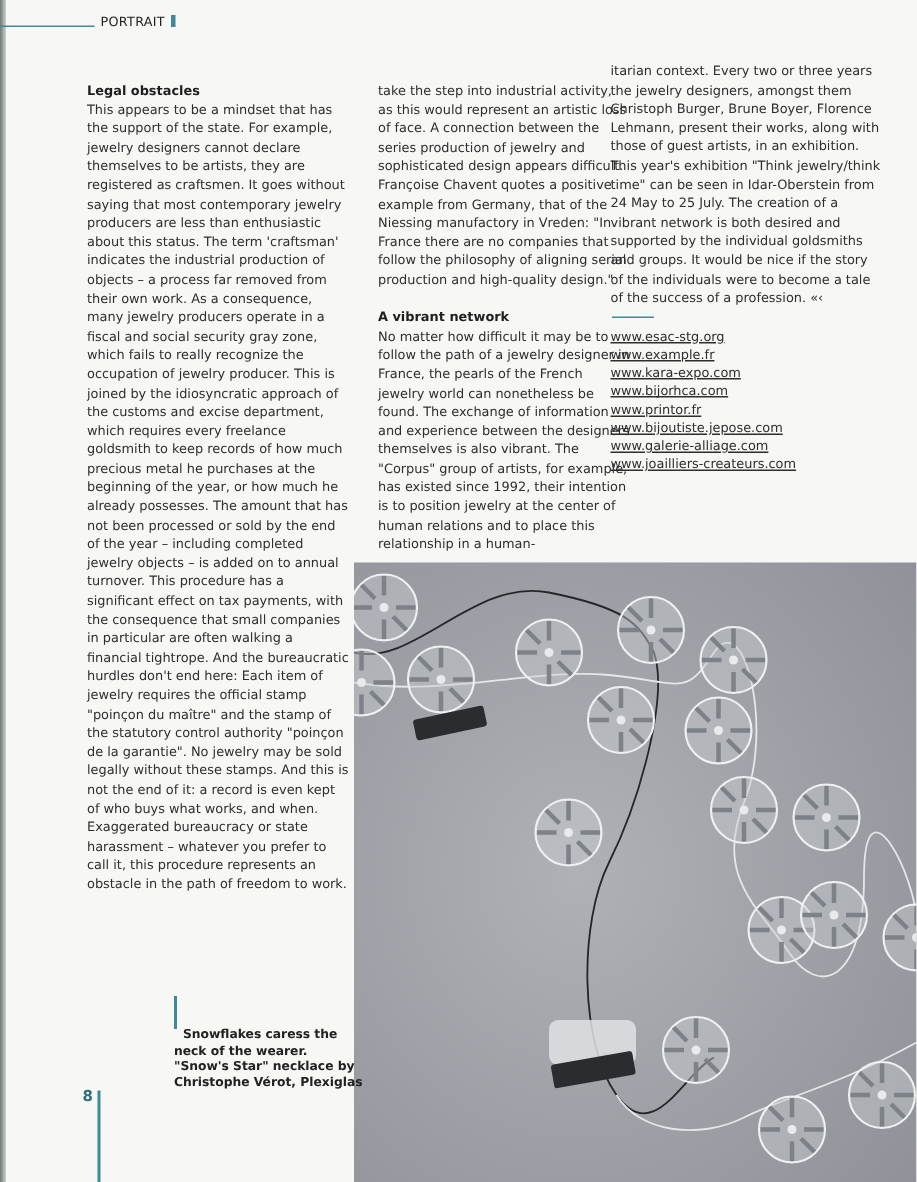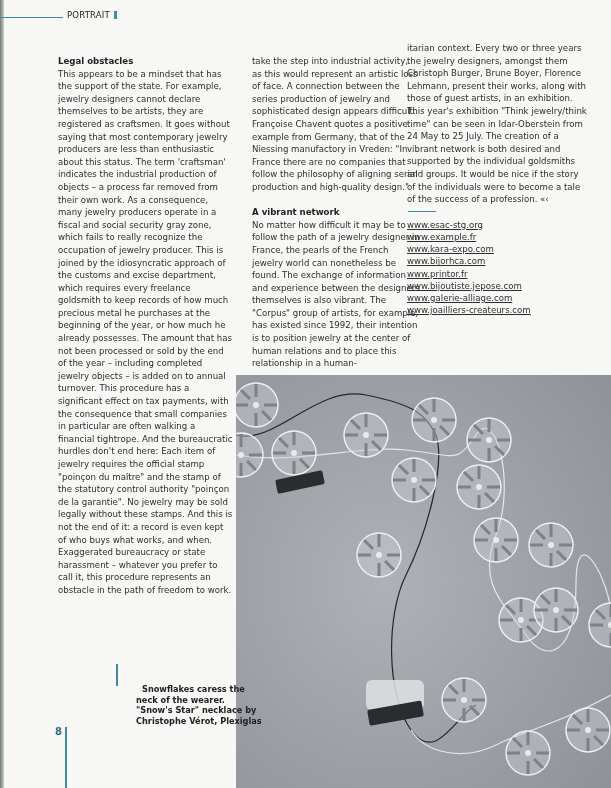--- a/index.html
+++ b/index.html
@@ -39,21 +39,21 @@
       display: block; color: #2e2e2e; text-decoration: underline;
       line-height: 12.2px;
     }
     .photo {
       position: absolute; left: 236px; top: 375px; width: 375px; height: 413px;
       background: #9fa2a8; overflow: hidden;
     }
     .photo svg { display: block; }
     .caption {
       position: absolute; left: 116px; top: 684px; width: 130px;
-      font-size: 8.2px; line-height: 10.6px; font-weight: bold; color: #222; margin-left: 20px;
+      font-size: 8.2px; line-height: 10.6px; font-weight: bold; color: #222;
     }
     .caption-bar {
       position: absolute; left: 116px; top: 664px; width: 2px; height: 22px; background: #3e8a98;
     }
     .caption span { display: block; }
     .page-num {
       position: absolute; left: 55px; top: 726px; font-size: 10px; font-weight: bold; color: #2f6f7c;
     }
     .page-rule {
       position: absolute; left: 65px; top: 727px; width: 2px; height: 61px; background: #3e8a98;

